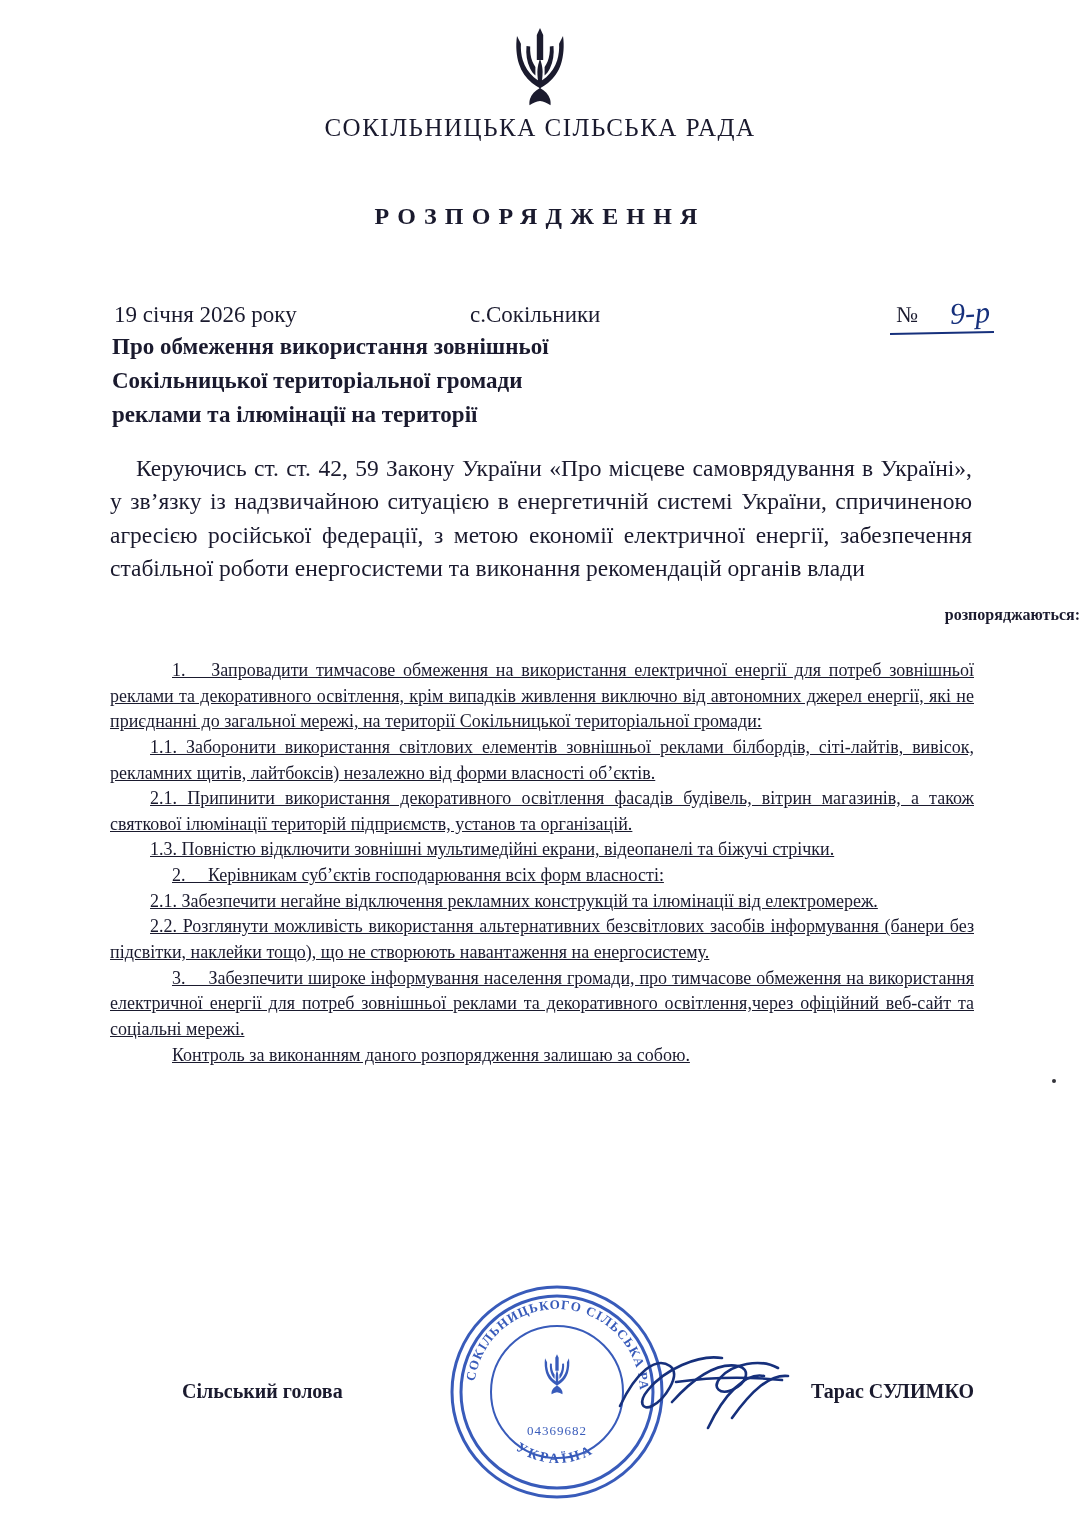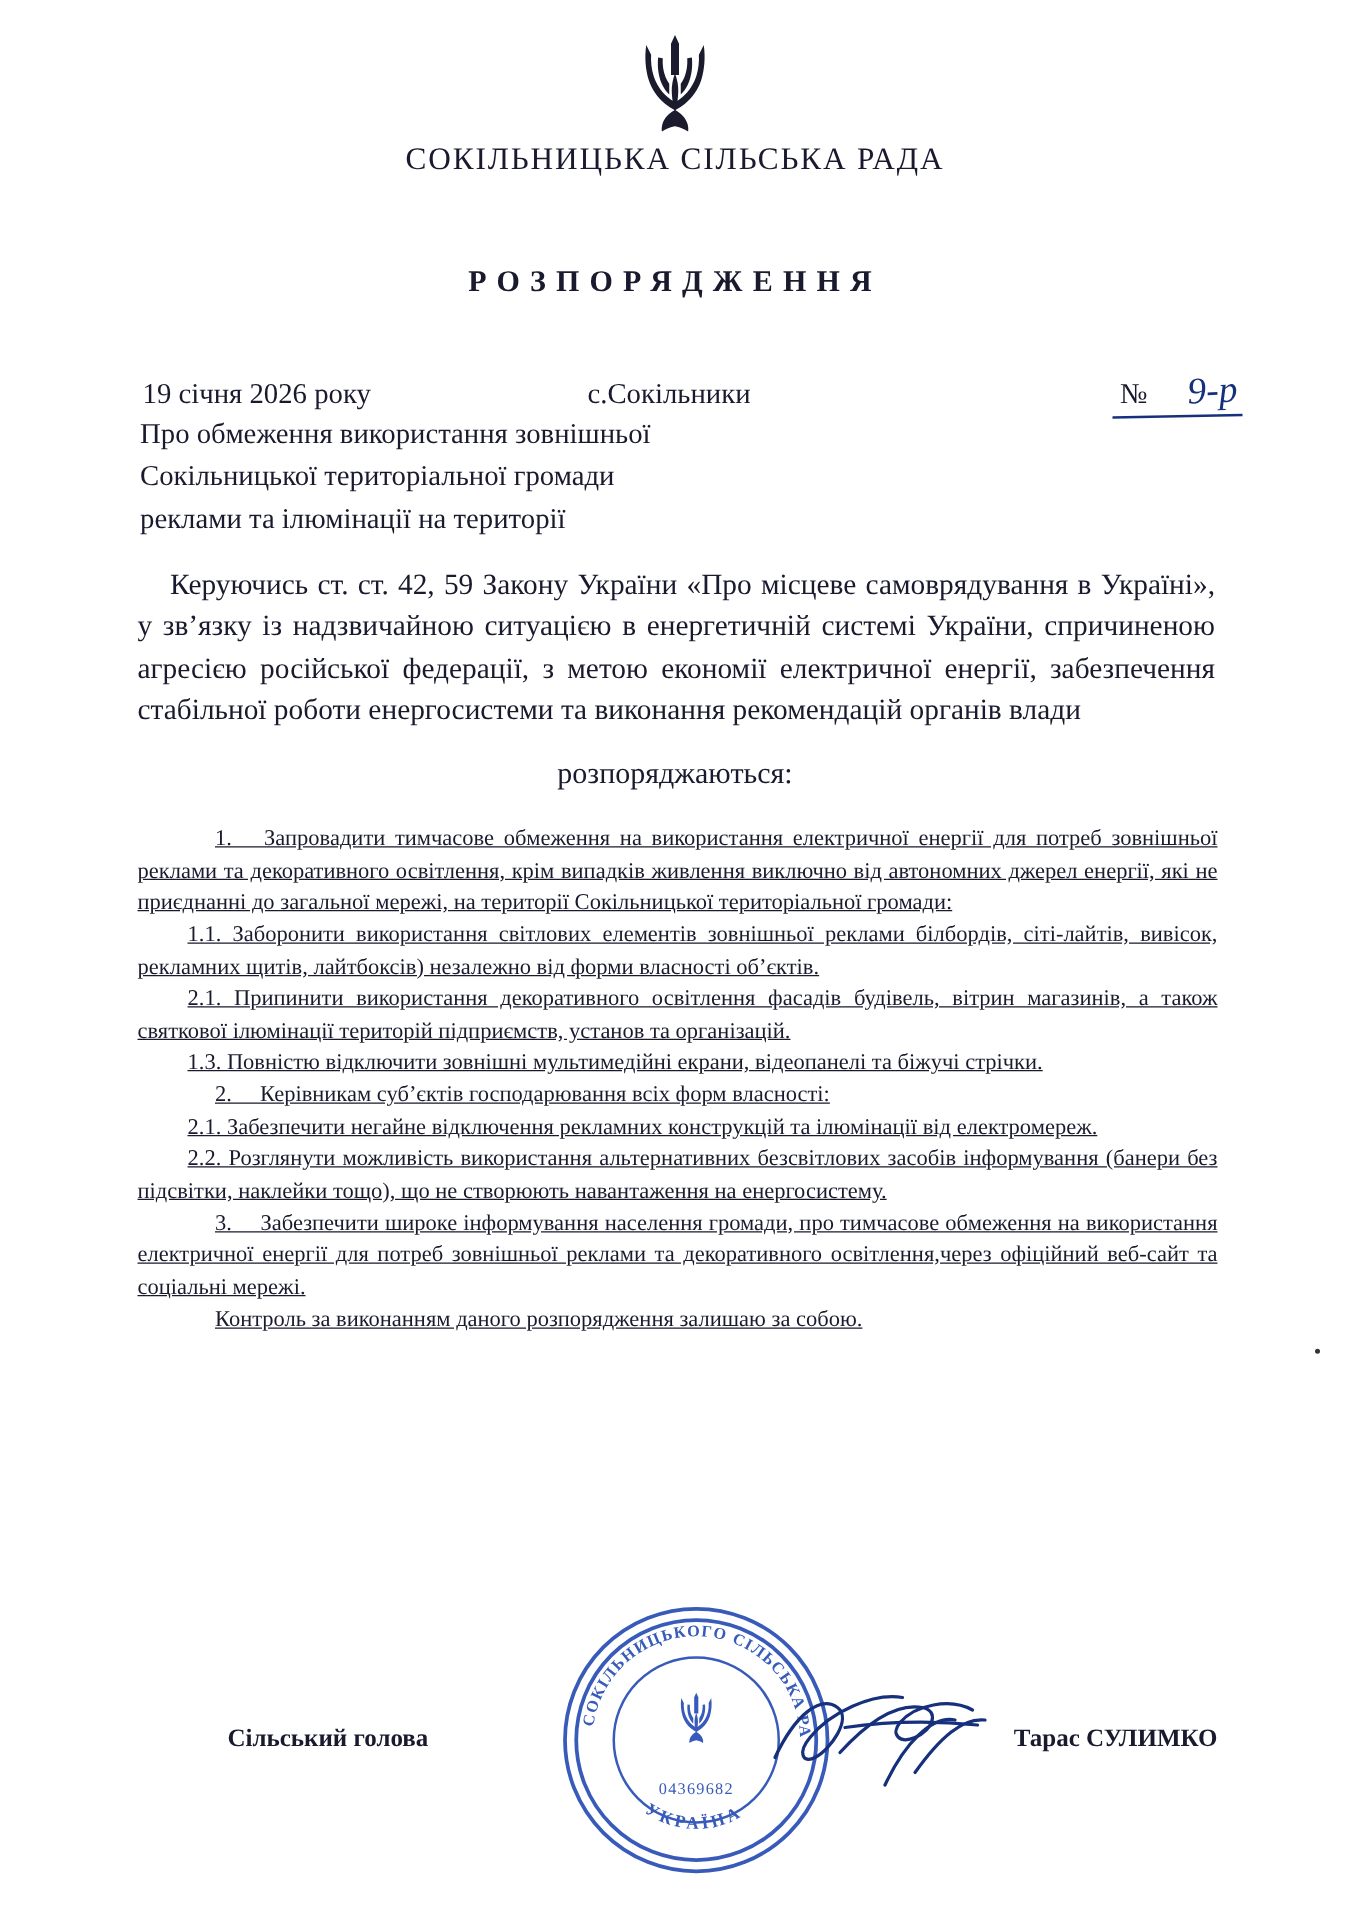--- a/index.html
+++ b/index.html
@@ -51,21 +51,20 @@
 
   .doc-type {
     position: absolute;
     top: 203px;
     left: 0;
     width: 100%;
     text-align: center;
     font-size: 24px;
     font-weight: 700;
     letter-spacing: 0.34em;
-    margin-top: 10px;
   }
 
   
   .meta-row {
     position: absolute;
     top: 266px;
     left: 110px;
     width: 880px;
     height: 36px;
     font-size: 23px;
@@ -106,44 +105,44 @@
     transform: rotate(-1.2deg);
   }
 
   
   .doc-title {
     position: absolute;
     top: 330px;
     left: 112px;
     width: 700px;
     font-size: 23px;
-    font-weight: 400;
+    font-weight: 700;
     line-height: 1.48;
   }
 
   
   .preamble {
     position: absolute;
     top: 452px;
     left: 110px;
     width: 862px;
     font-size: 23.5px;
     line-height: 1.42;
     text-align: justify;
     text-indent: 26px;
   }
 
   .order-word {
     position: absolute;
     top: 606px;
     left: 0;
     width: 100%;
-    text-align: center;
-    font-size: 24px;
-    font-weight: 400;
+    text-align: right;
+    font-size: 16px;
+    font-weight: 700;
   }
 
   
   .body {
     position: absolute;
     top: 658px;
     left: 110px;
     width: 864px;
     font-size: 18px;
     line-height: 1.425;

